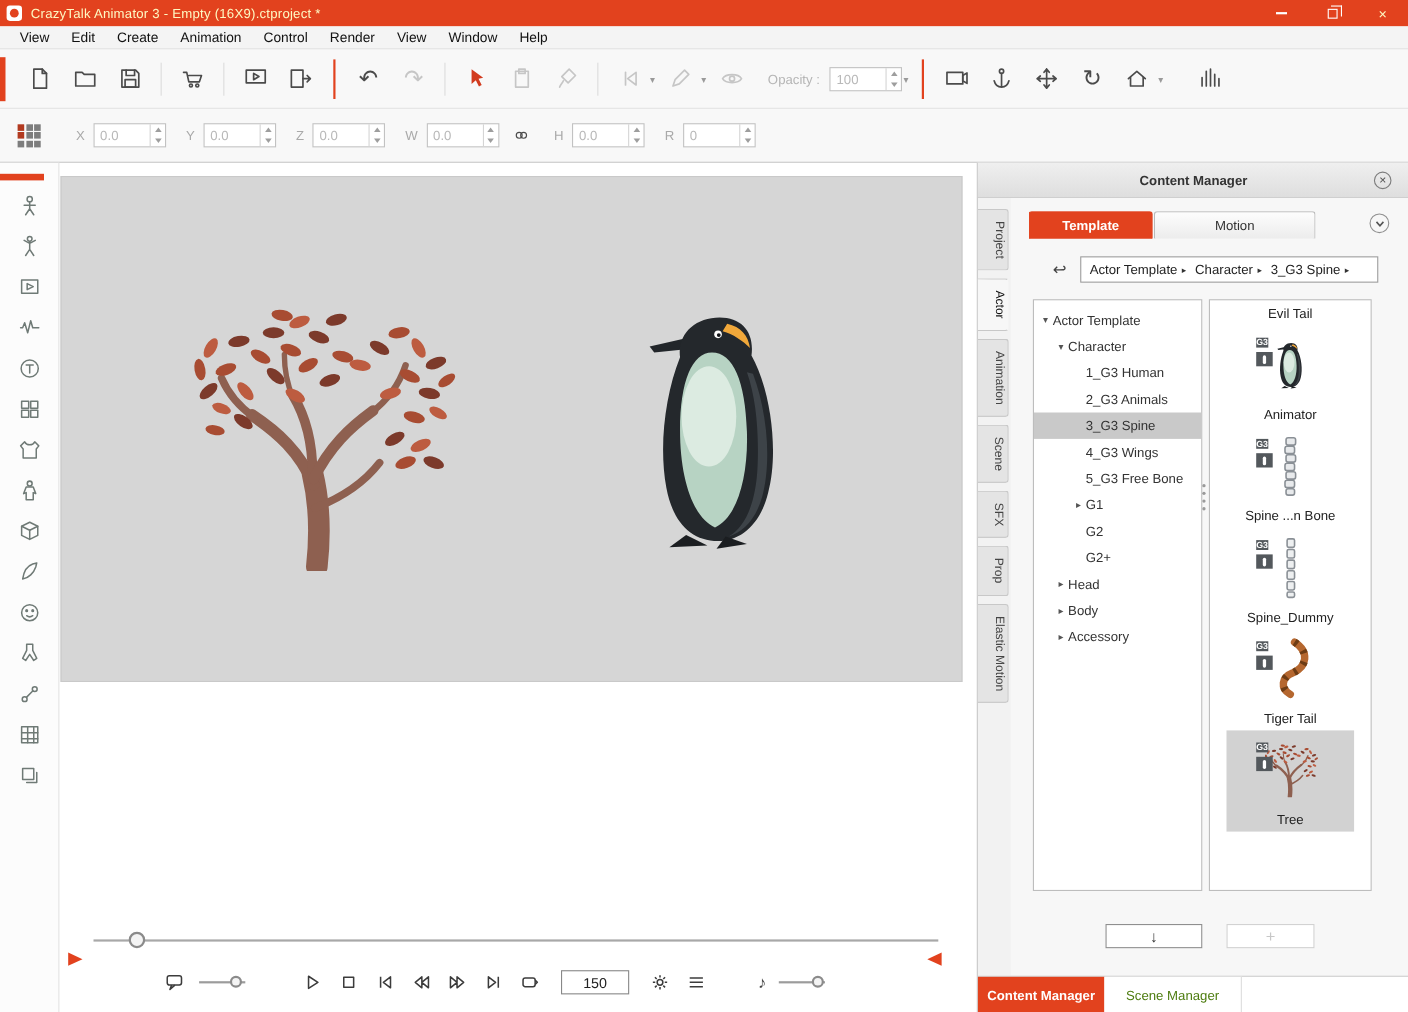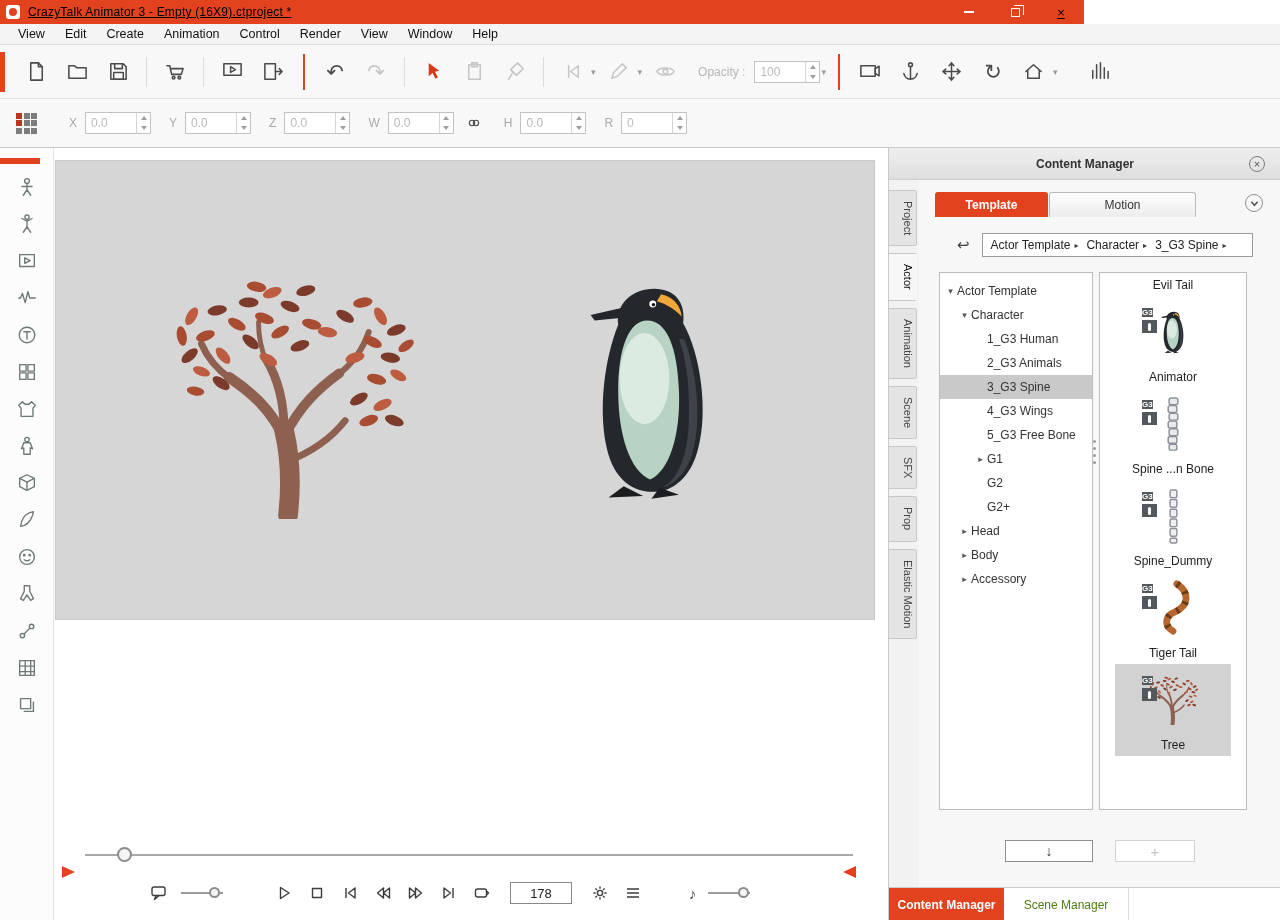--- a/index.html
+++ b/index.html
@@ -1,21 +1,21 @@
 <!DOCTYPE html>
 <html style="--accent: #e2421e;"><head>
 <meta charset="utf-8">
 <style>
   :root{ --accent:#e2421e; }
   *{margin:0;padding:0;box-sizing:border-box;}
   html,body{width:1280px;height:920px;overflow:hidden;background:#fff;
     font-family:"Liberation Sans",sans-serif;color:#222;}
   
-  .titlebar{position:absolute;left:0;top:0;width:1084px;height:24px;background:var(--accent);
-    display:flex;align-items:center;color:#000000;text-decoration:underline;}
+  .titlebar{position:absolute;left:0;top:0;width:1280px;height:24px;background:var(--accent);
+    display:flex;align-items:center;color:#fef9c3;}
   .app-icon{width:14px;height:14px;margin:0 8px 0 6px;background:#fff;border-radius:3px;position:relative;}
   .app-icon::after{content:"";position:absolute;left:3px;top:3px;width:8px;height:8px;border-radius:50%;background:var(--accent);}
   .title-text{font-size:12px;letter-spacing:.2px;}
   .win-controls{margin-left:auto;display:flex;height:24px;}
   .win-btn{width:46px;height:24px;display:flex;align-items:center;justify-content:center;font-size:13px;cursor:default;}
   .min-glyph{width:10px;height:2px;background:#fff;display:block;}
   .restore-glyph{width:9px;height:9px;border:1px solid #fff;position:relative;display:block;}
   .restore-glyph::before{content:"";position:absolute;left:2px;top:-4px;width:9px;height:9px;border:1px solid #fff;border-bottom:none;border-left:none;}
   
   .menubar{position:absolute;left:0;top:24px;width:1280px;height:21px;background:#f4f4f4;
@@ -599,21 +599,21 @@
       <svg viewBox="0 0 16 16">
         <path d="M12 3v10M3 3l6.5 5L3 13z"></path>
       </svg>
     </span>
   <span class="tbtn">
       <svg viewBox="0 0 16 16">
         <rect x="1.5" y="4" width="11" height="8" rx="2"></rect>
         <path d="M12.5 6l2 2-2 2"></path>
       </svg>
     </span>
-  <span class="framebox">178</span>
+  <span class="framebox">150</span>
   <span class="tbtn">
       <svg viewBox="0 0 16 16">
         <circle cx="8" cy="8" r="2.6"></circle>
         <path d="M8 1.5v2.2M8 12.3v2.2M1.5 8h2.2M12.3 8h2.2M3.4 3.4l1.6 1.6M11 11l1.6 1.6M12.6 3.4L11 5M5 11l-1.6 1.6"></path>
       </svg>
     </span>
   <span class="tbtn">
       <svg viewBox="0 0 16 16">
         <path d="M2 4h12M2 8h12M2 12h12"></path>
       </svg>

